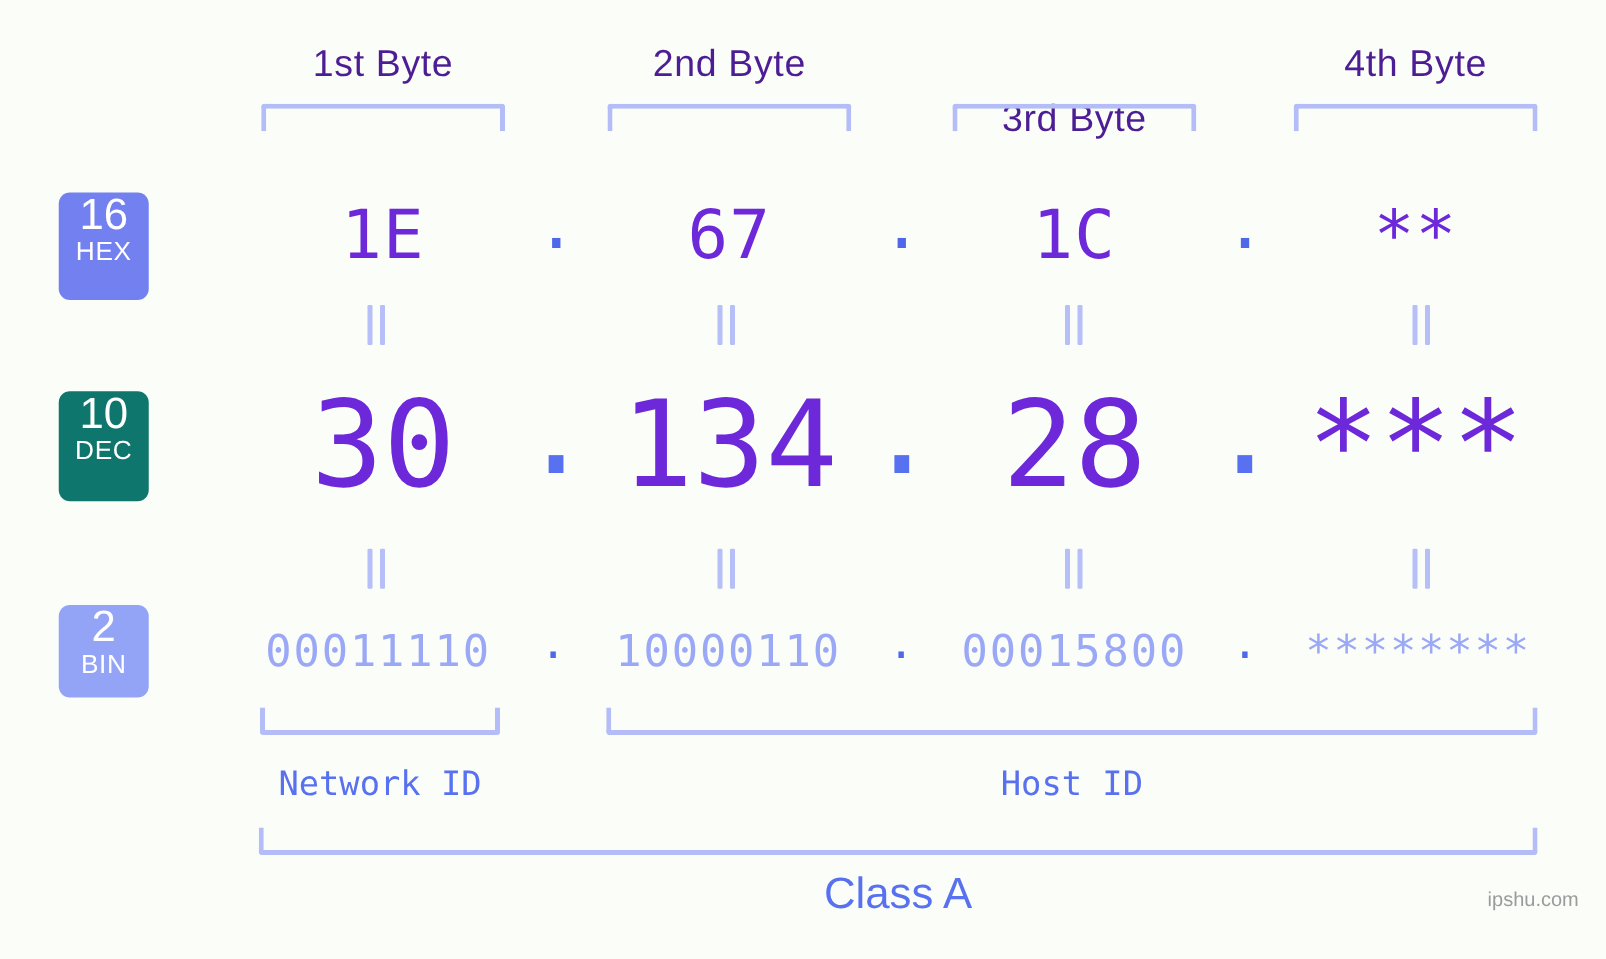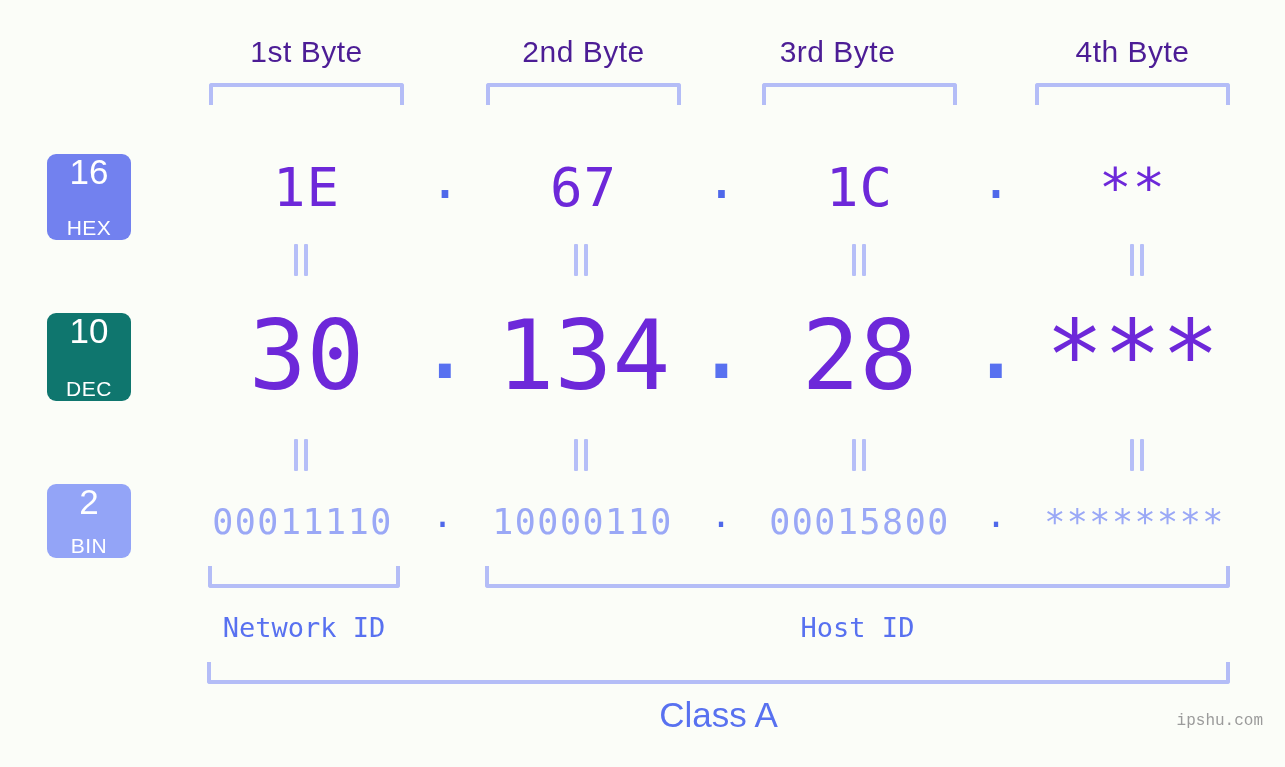--- a/index.html
+++ b/index.html
@@ -55,29 +55,29 @@
     border-right: 4px solid #b4bdf7;
     border-bottom-left-radius: 3px;
     border-bottom-right-radius: 3px;
     box-sizing: border-box;
   }
 
   
   .badge {
     position: absolute;
     left: 47px;
-    width: 84px;
+    width: 72px;
     border-radius: 9px;
     color: #ffffff;
     text-align: center;
     font-family: "Liberation Sans", sans-serif;
     display: flex;
     flex-direction: column;
     align-items: center;
-    justify-content: space-between;
+    justify-content: flex-start;
     box-sizing: border-box;
   }
   .badge .big {
     font-size: 35px;
     line-height: 36px;
     font-weight: 400;
   }
   .badge .small {
     font-size: 21px;
     line-height: 24px;
@@ -192,32 +192,32 @@
     font-family: Liberation Sans, sans-serif;
     white-space: nowrap;
   }
 
   .watermark {
     position: absolute;
     right: 22px;
     top: 712px;
     font-size: 16px;
     color: #9b9b9b;
-    font-family: Liberation Mono, monospace;
+    font-family: Liberation Sans, sans-serif;
     letter-spacing: 0px;
   }
 </style>
 </head>
 <body>
 
 <div id="stage">
 
   <div class="byte-label" style="left:209px; width:195px;">1st Byte</div>
   <div class="byte-label" style="left:486px; width:195px;">2nd Byte</div>
-  <div class="byte-label" style="left:740px; width:195px;">3rd Byte</div>
+  <div class="byte-label" style="left:762px; width:195px;margin-top:44px;">3rd Byte</div>
   <div class="byte-label" style="left:1035px; width:195px;">4th Byte</div>
 
   <div class="bracket-down" style="left:209px; top:83px; width:195px;"></div>
   <div class="bracket-down" style="left:486px; top:83px; width:195px;"></div>
   <div class="bracket-down" style="left:762px; top:83px; width:195px;"></div>
   <div class="bracket-down" style="left:1035px; top:83px; width:195px;"></div>
 
   <div class="badge" id="badge-hex">
     <span class="big">16</span>
     <span class="small">HEX</span>

